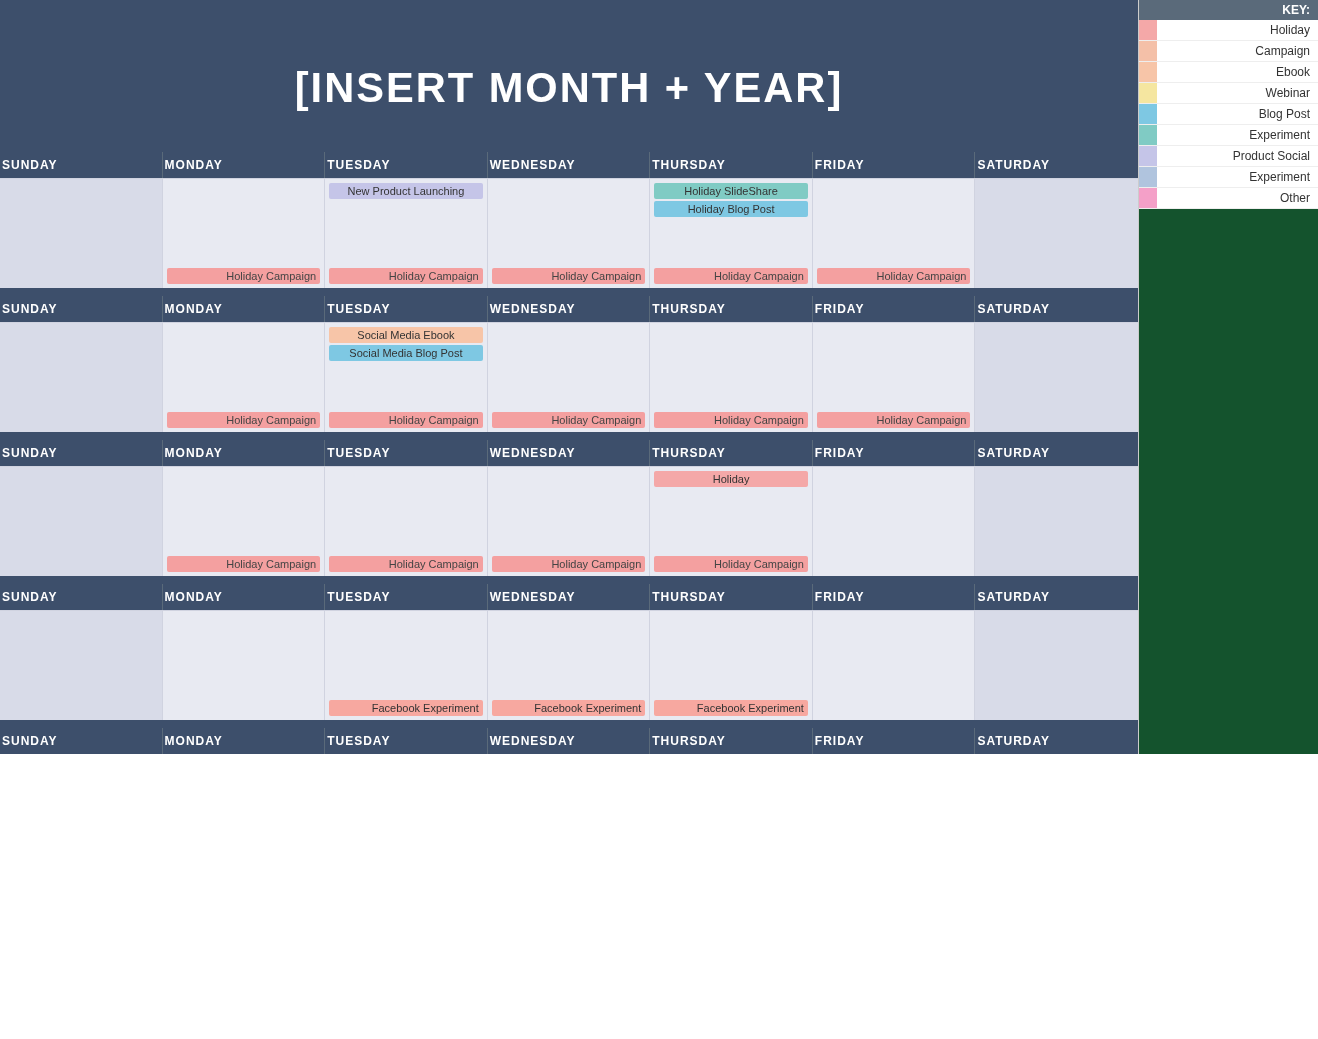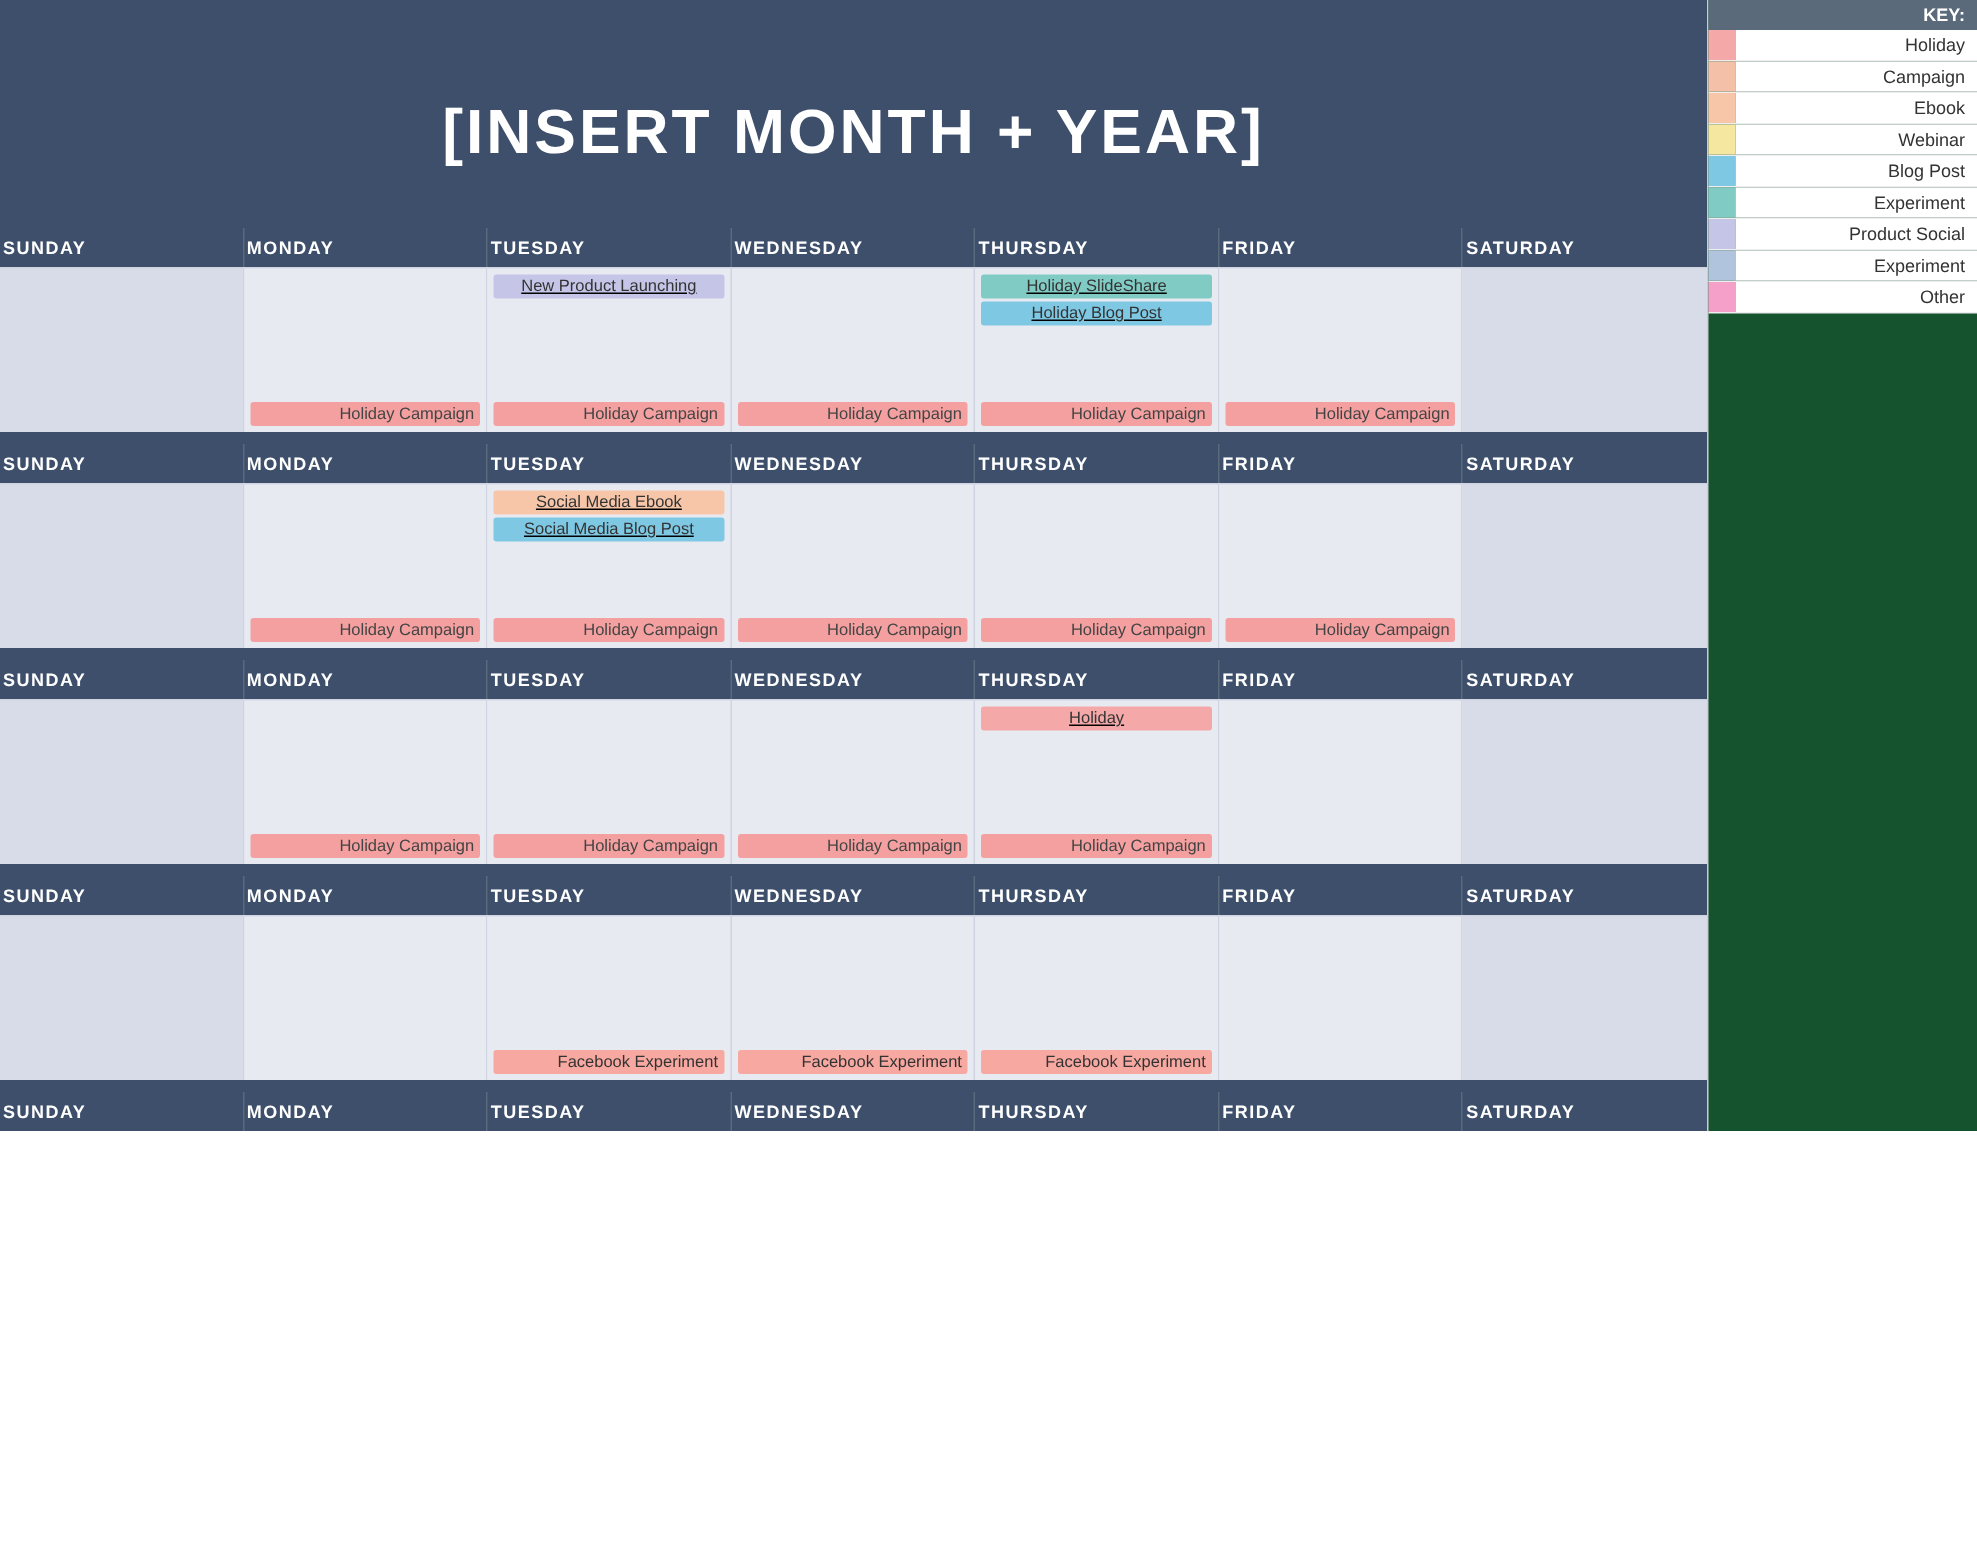--- a/index.html
+++ b/index.html
@@ -24,21 +24,21 @@
     .week-header { display: grid; grid-template-columns: repeat(7, 1fr); background: #3d4f6b; }
     .week-header .day-name { color: #fff; text-align: left; padding: 6px 2px; font-size: 12px; font-weight: bold; letter-spacing: 1px; border-right: 1px solid #5a6a7a; }
     .week-header .day-name:last-child { border-right: none; }
 
     .week-body { display: grid; grid-template-columns: repeat(7, 1fr); background: #fff; border-bottom: 2px solid #3d4f6b; }
     .day-cell { min-height: 110px; background: #e8eaf2; border-right: 1px solid #d0d3e0; border-top: 1px solid #d0d3e0; display: flex; flex-direction: column; justify-content: space-between; padding: 4px; }
     .day-cell:last-child { border-right: none; }
     .day-cell.sunday { background: #d8dbe8; }
     .day-cell.saturday { background: #d8dbe8; }
 
-    .cell-events { display: flex; flex-direction: column; gap: 2px; margin-bottom: 2px; text-decoration: underline; }
+    .cell-events { display: flex; flex-direction: column; gap: 2px; margin-bottom: 2px; }
     .event-tag { font-size: 11px; padding: 2px 4px; border-radius: 2px; text-align: center; }
     .event-tag.new-product { background: #c5c5e8; color: #333; }
     .event-tag.holiday-tag { background: #f4a8a8; color: #333; }
     .event-tag.slideshare-tag { background: #80cbc4; color: #333; }
     .event-tag.blogpost-tag { background: #7ec8e3; color: #333; }
     .event-tag.webinar-tag { background: #f5e6a0; color: #333; }
     .event-tag.social-blog-tag { background: #7ec8e3; color: #333; }
     .event-tag.social-ebook-tag { background: #f7c5a8; color: #333; }
 
     .cell-bottom-tag { font-size: 11px; padding: 2px 4px; border-radius: 2px; text-align: right; background: #f7a8a0; color: #333; margin-top: auto; }

